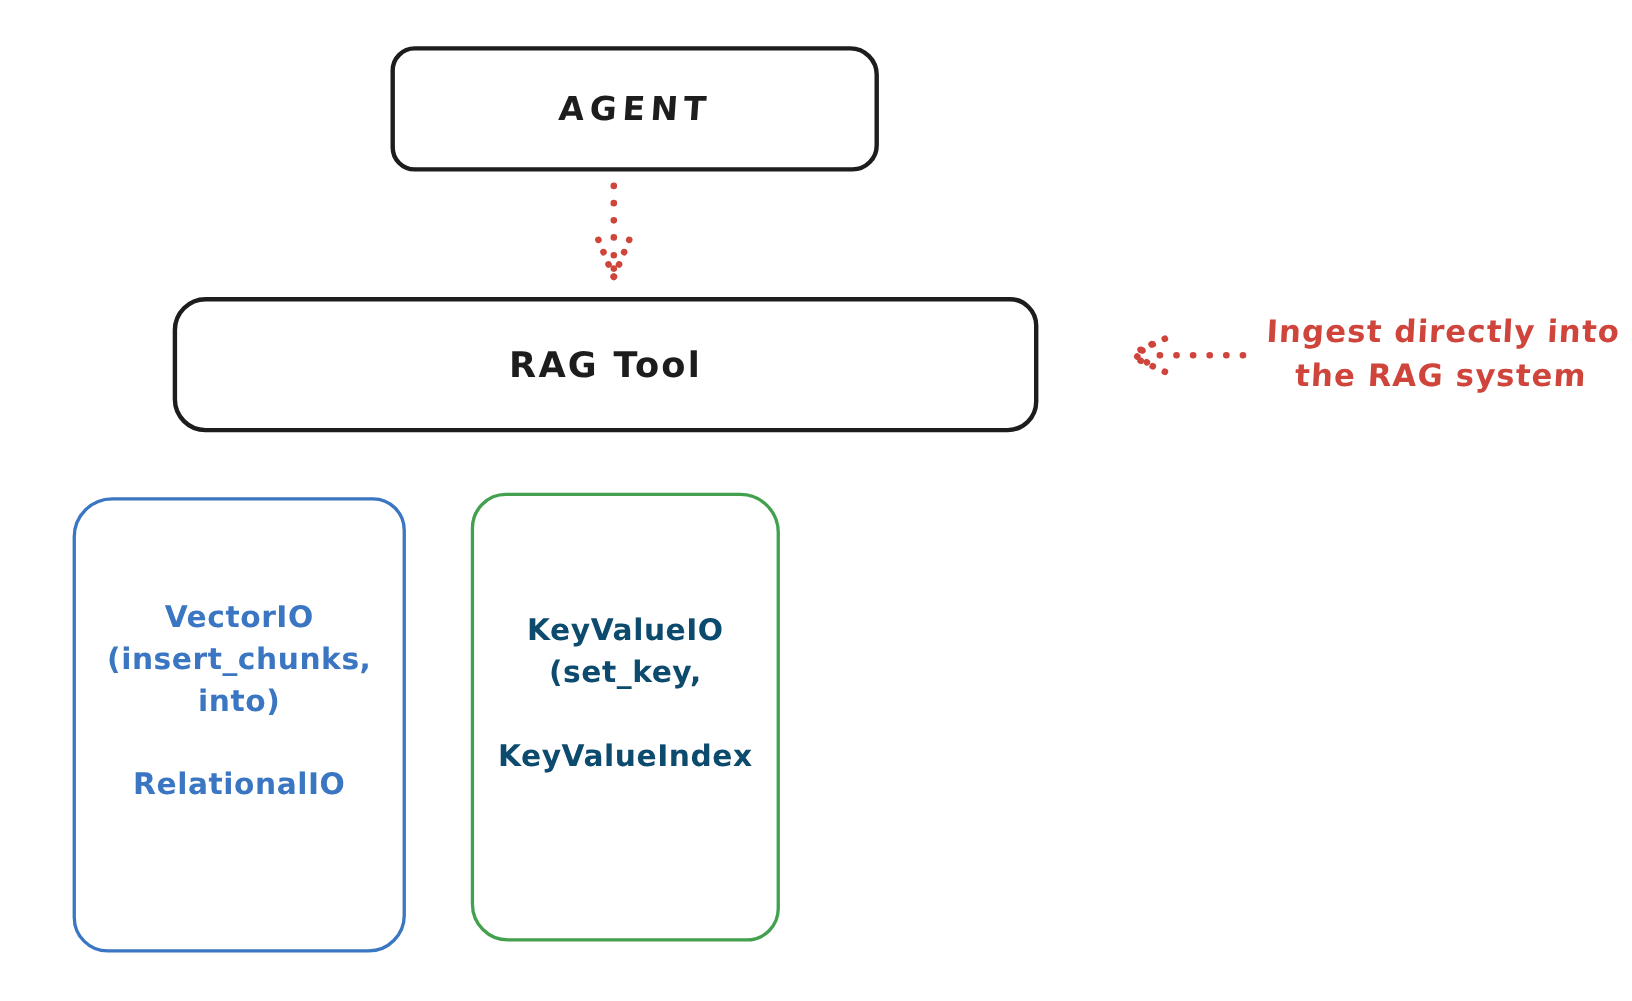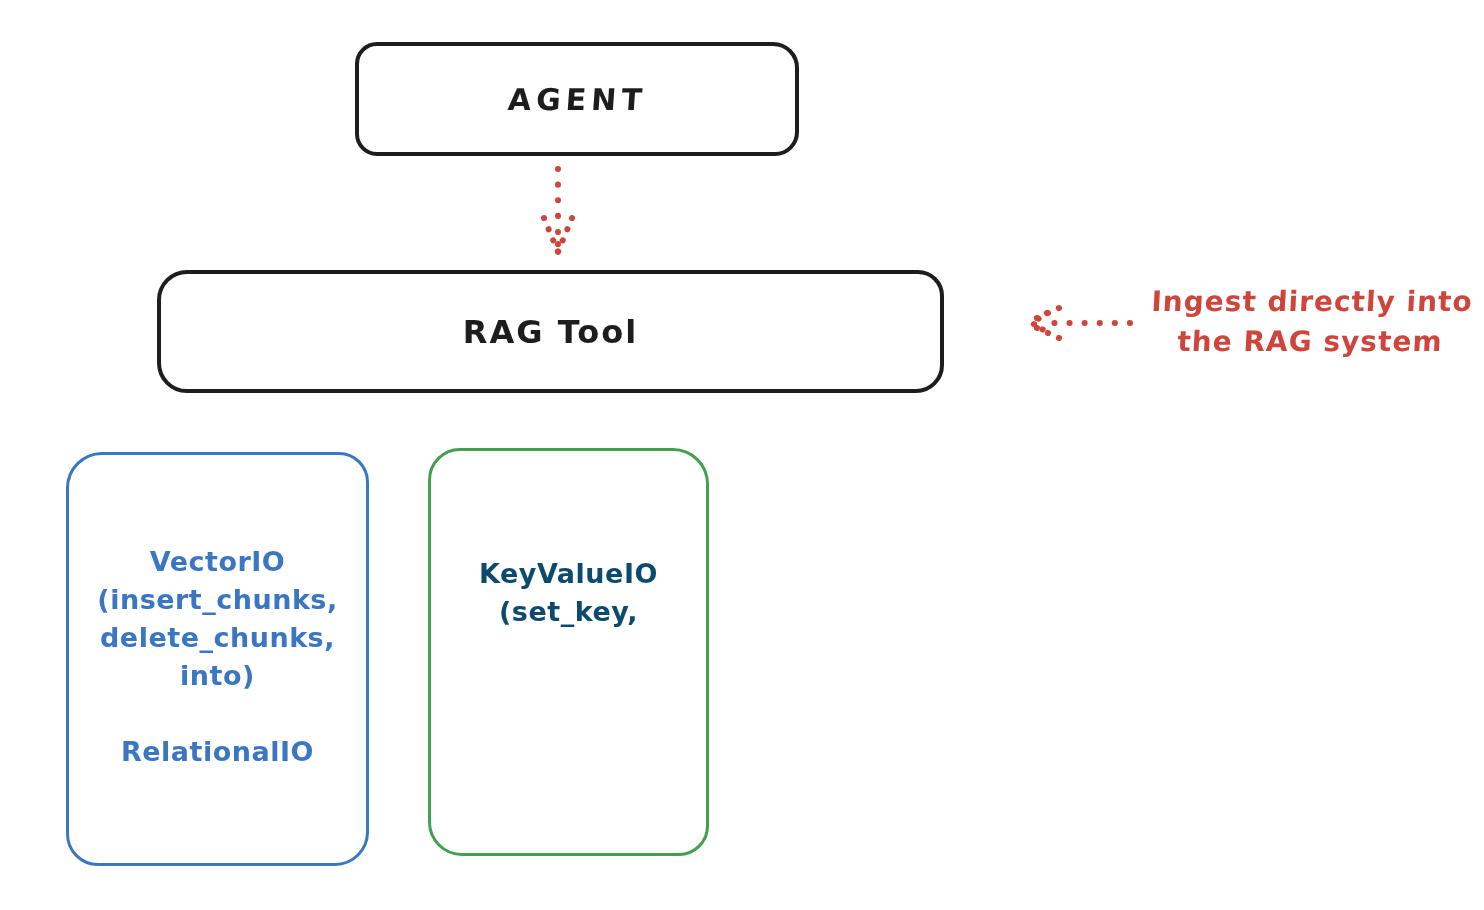--- a/index.html
+++ b/index.html
@@ -138,24 +138,24 @@
   </svg>
 
   <div class="annotation">
     <div>Ingest directly into</div>
     <div>the RAG system</div>
   </div>
 
   <div class="io-box io-blue">
     <div>VectorIO</div>
     <div>(insert_chunks,</div>
-    <div>delete_chunks,</div>
     <div>into)</div>
     <div class="io-index">RelationalIO</div>
   </div>
 
   <div class="io-box io-green">
     <div>KeyValueIO</div>
     <div>(set_key,</div>
+    <div class="io-index">KeyValueIndex</div>
   </div>
 
 
 </div>
 
 </body></html>

